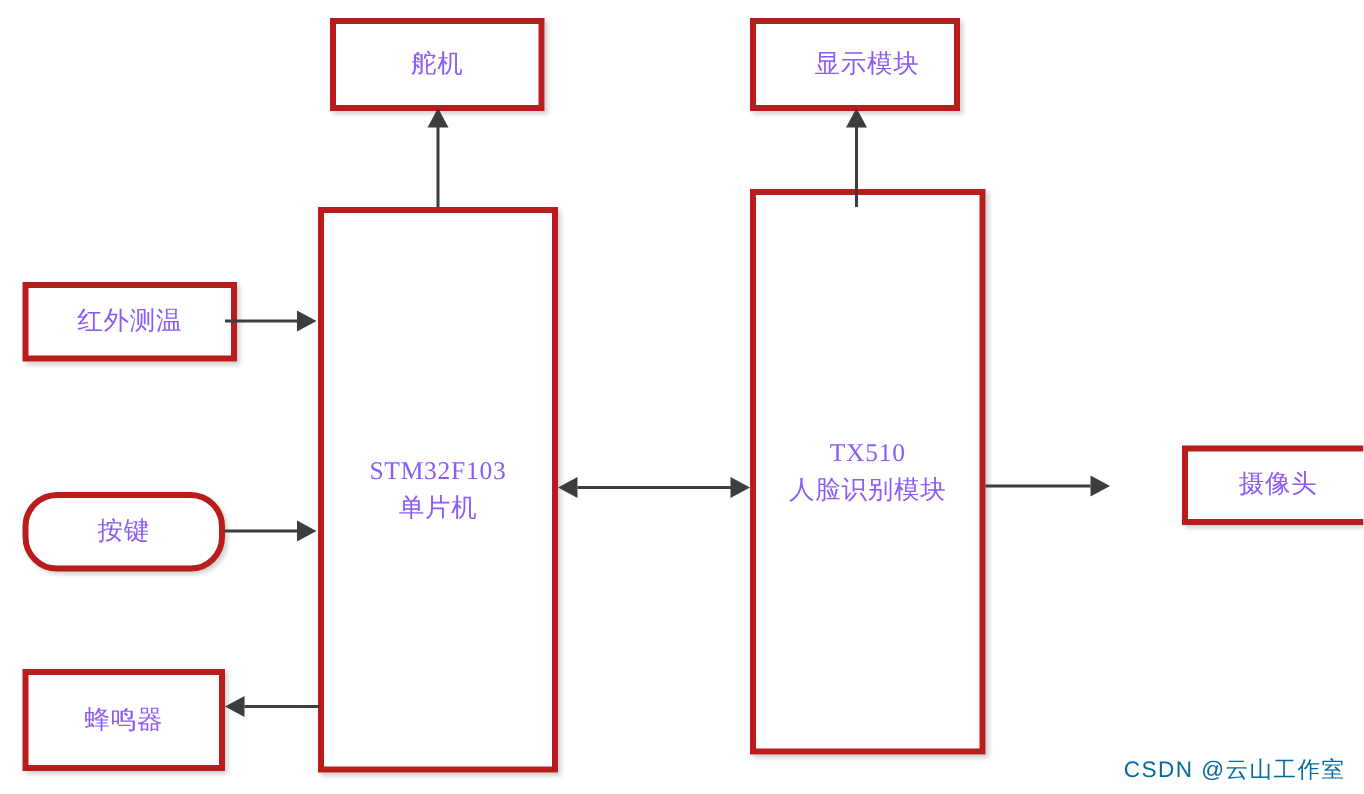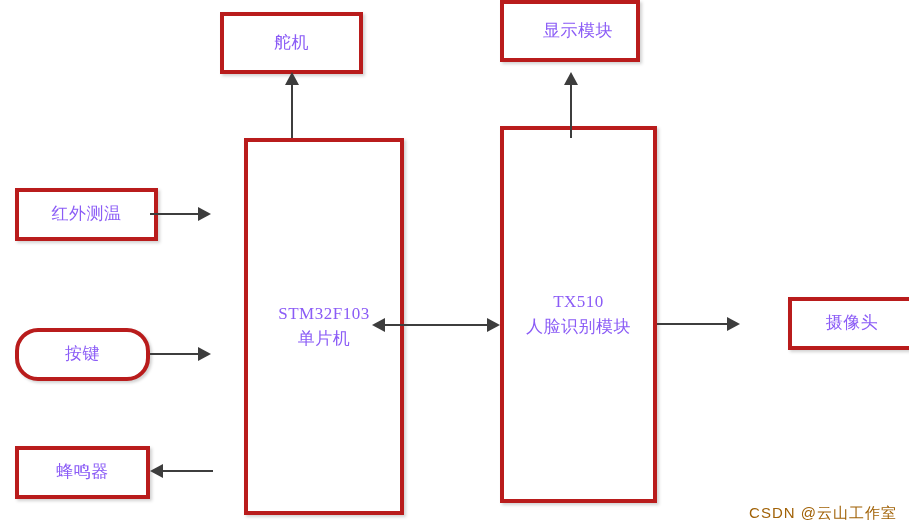--- a/index.html
+++ b/index.html
@@ -29,26 +29,26 @@
     font-size:17px;
     line-height:1.45;
     letter-spacing:0.5px;
   }
   .box .line{display:block;white-space:nowrap;}
   .box.small{font-size:17px;}
   .box.main{font-size:17px;}
 
   
   #box-servo      {left:220px; top:12px;  width:143px; height:62px;}
-  #box-display    {left:500px; top:0;  width:140px; height:62px;padding-left:16px;}
+  #box-display    {left:500px; top:12px;  width:140px; height:62px;padding-left:16px;}
   #box-infrared   {left:15px;  top:188px; width:143px; height:53px;}
   #box-key        {left:15px;  top:328px; width:135px; height:53px;border-radius:23px;}
-  #box-buzzer     {left:15px;  top:446px; width:135px; height:53px;}
+  #box-buzzer     {left:15px;  top:446px; width:135px; height:68px;}
   #box-camera     {left:740px; top:297px; width:128px; height:53px;margin-left:48px;}
-  #box-stm32      {left:212px; top:138px; width:160px; height:377px;margin-left:32px;}
+  #box-stm32      {left:212px; top:138px; width:160px; height:377px;}
   #box-tx510      {left:500px; top:126px; width:157px; height:377px;}
   .hline{position:absolute;height:2px;background:#3d3d3d;}
   .vline{position:absolute;width:2px;background:#3d3d3d;}
   .arrow-r{
     position:absolute;width:0;height:0;
     border-top:7px solid transparent;
     border-bottom:7px solid transparent;
     border-left:13px solid #3d3d3d;
   }
   .arrow-l{
@@ -84,21 +84,21 @@
   #c-cam-line      {left:657px; top:323px; width:70px;}
   #c-cam-head      {left:727px; top:317px;}
 
   
   #watermark{
     position:absolute;
     right:12px;
     bottom:6px;
     font-family:"Liberation Sans","DejaVu Sans",sans-serif;
     font-size:15px;
-    color:#a16207;
+    color:#0369a1;
     letter-spacing:1px;
     user-select:none;
   }
 </style>
 </head>
 <body>
 
 <div id="canvas">
 
   <div class="box small" id="box-servo">

